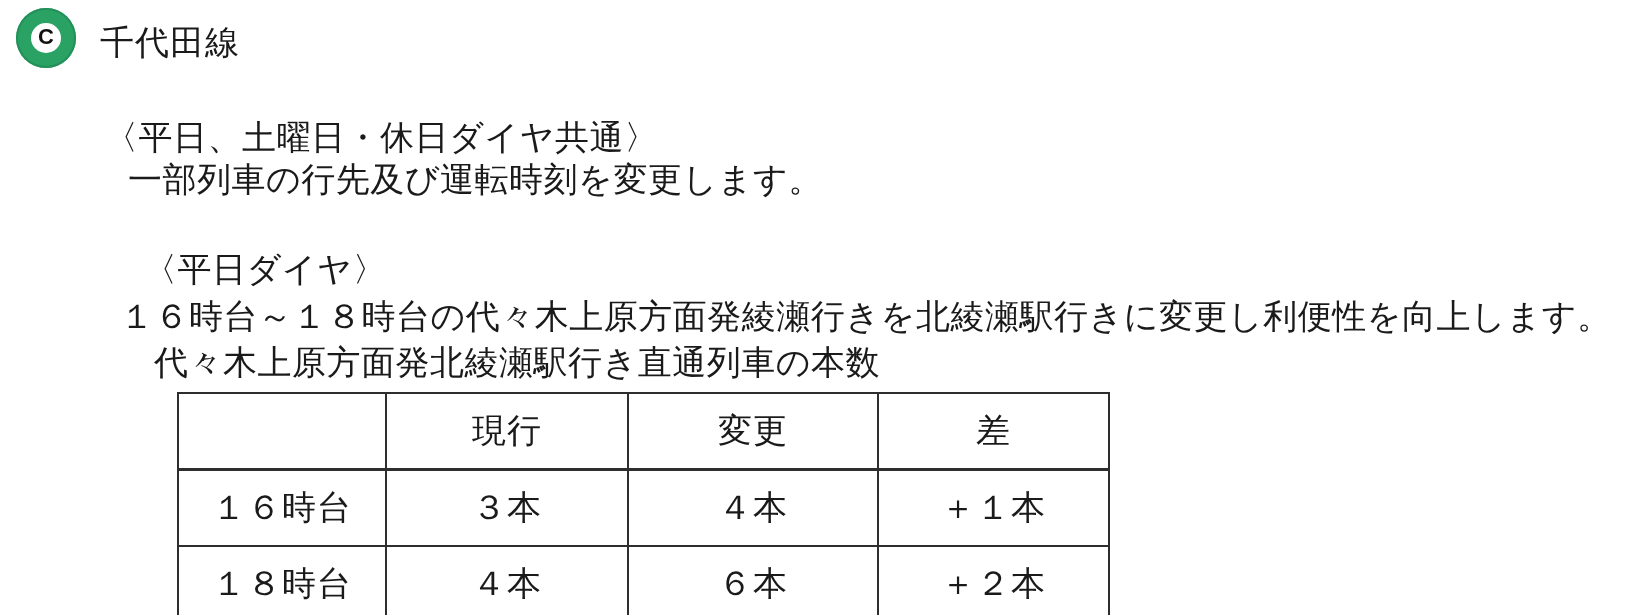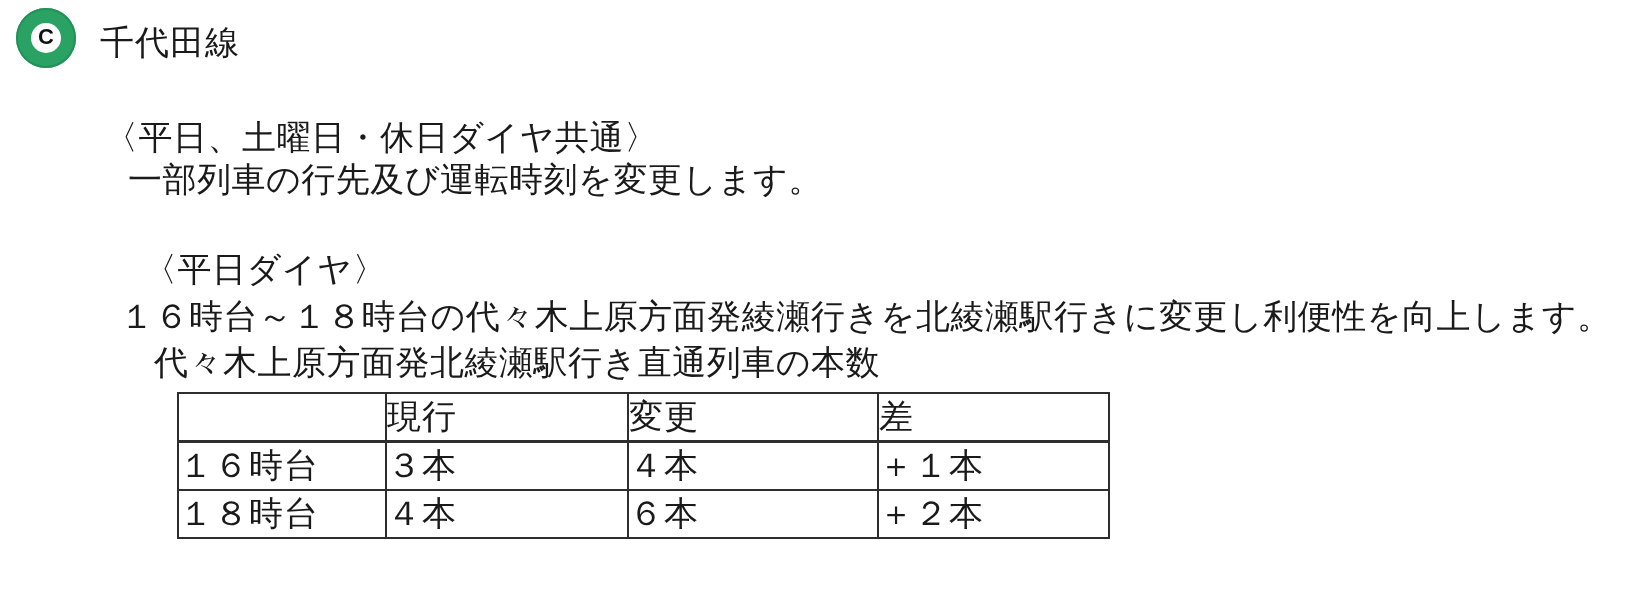--- a/index.html
+++ b/index.html
@@ -48,24 +48,24 @@
     border-collapse: collapse;
     table-layout: fixed;
     font-size: 34px;
   }
   .count-table col.c0 { width: 208px; }
   .count-table col.c1 { width: 242px; }
   .count-table col.c2 { width: 250px; }
   .count-table col.c3 { width: 231px; }
   .count-table th, .count-table td {
     border: 2px solid #2e2e2e;
-    text-align: left;
+    text-align: center;
     vertical-align: middle;
     font-weight: normal;
-    padding: 0;
+    padding: 14px;
     white-space: nowrap;
     letter-spacing: 1px;
   }
   .count-table thead th { height: 46px; }
   .count-table thead tr { border-bottom: 3px solid #2e2e2e; }
   .count-table tbody td { height: 43px; margin-top: 32px; }
 </style>
 </head>
 <body>
 

